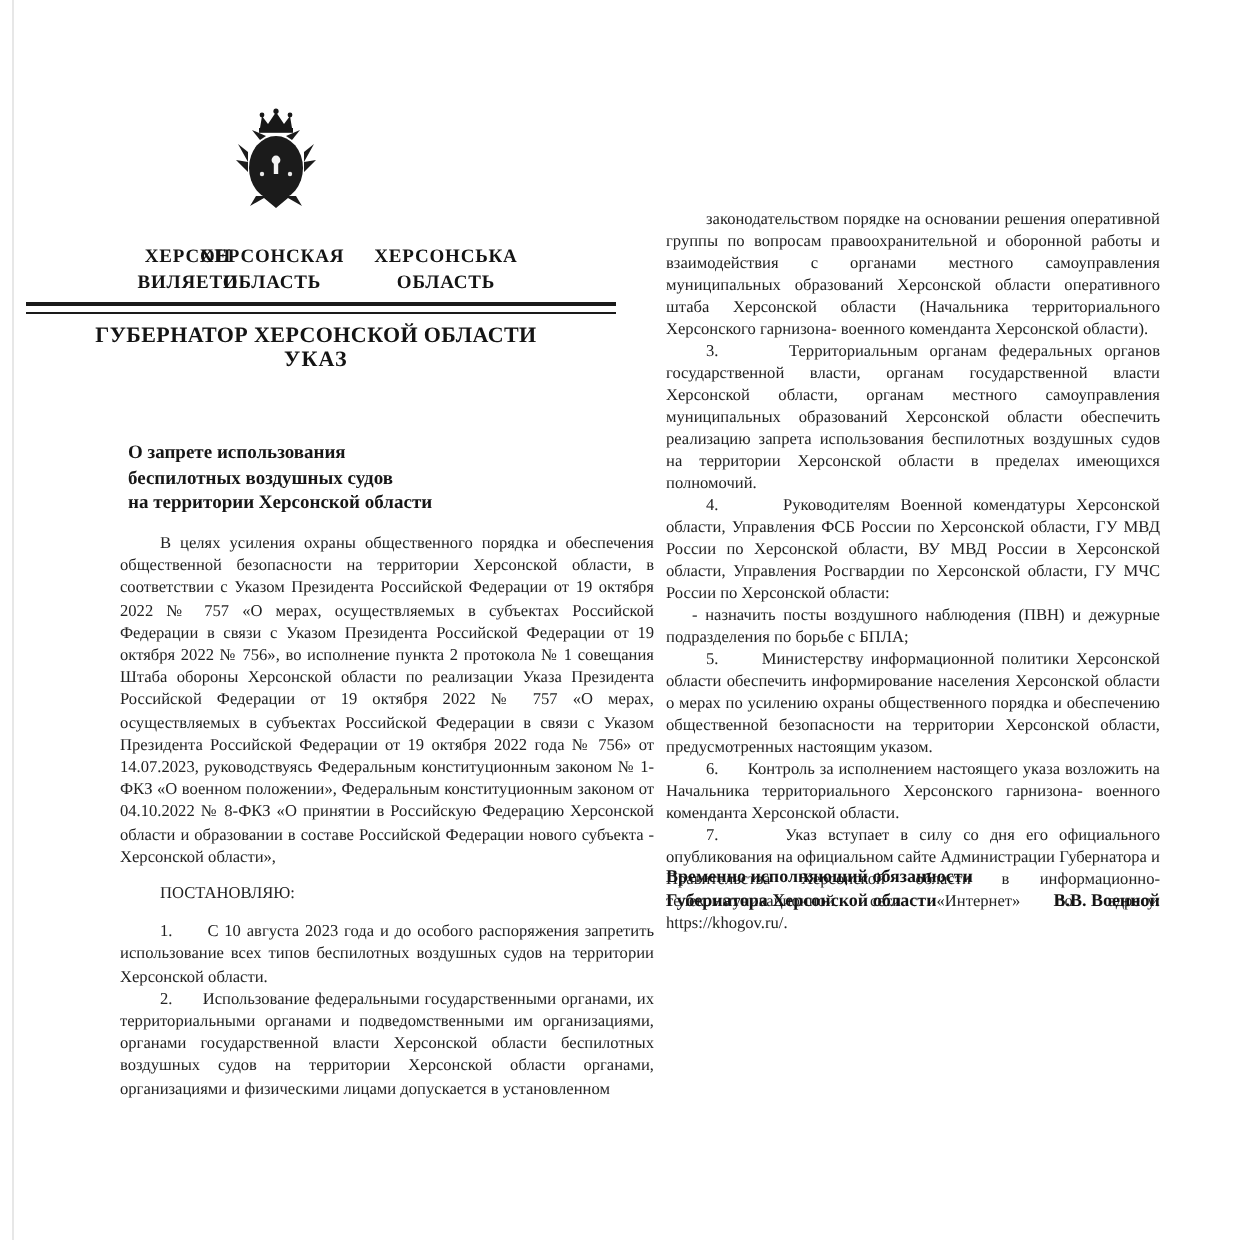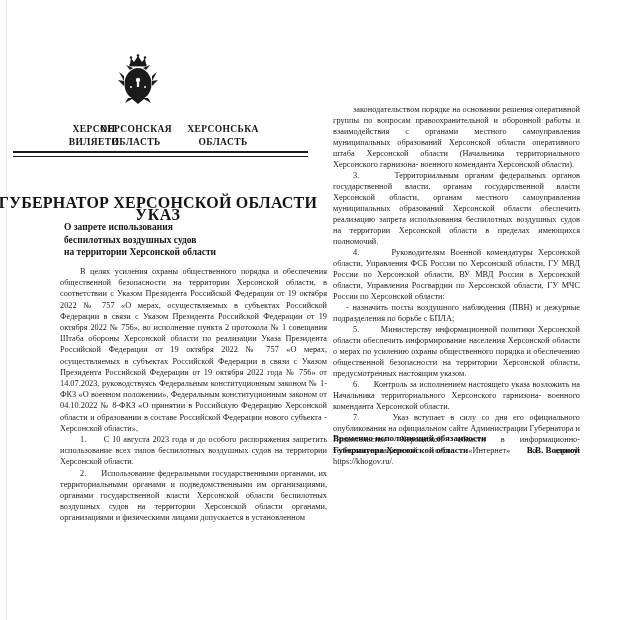--- a/index.html
+++ b/index.html
@@ -56,26 +56,25 @@
     border-top: 2.2px solid #1a1a1a;
     border-bottom: 1.6px solid #1a1a1a;
   }
   .authority {
     position: absolute;
     left: 158px;
     top: 162px;
     transform: translateX(-50%);
     text-align: center;
     font-weight: bold;
-    font-size: 16px;
+    font-size: 11px;
     line-height: 12px;
     letter-spacing: 0.2px;
     color: #141414;
     white-space: nowrap;
-    margin-top: 35px;
   }
   .doc-type {
     display: block;
     letter-spacing: 0.6px;
   }
   
   .doc-title {
     position: absolute;
     left: 28px;
     top: 221px;
@@ -184,20 +183,21 @@
   </div>
 
   <div class="doc-title">
     <div>О запрете использования</div>
     <div>беспилотных воздушных судов</div>
     <div>на территории Херсонской области</div>
   </div>
 
   <div class="col-left body-text">
     <p>В целях усиления охраны общественного порядка и обеспечения общественной безопасности на территории Херсонской области, в соответствии с Указом Президента Российской Федерации от 19 октября 2022 № 757 «О мерах, осуществляемых в субъектах Российской Федерации в связи с Указом Президента Российской Федерации от 19 октября 2022 № 756», во исполнение пункта 2 протокола № 1 совещания  Штаба обороны Херсонской области по реализации Указа Президента Российской Федерации от 19 октября 2022 № 757 «О мерах, осуществляемых в субъектах Российской Федерации в связи с Указом Президента Российской Федерации от 19 октября 2022 года № 756» от 14.07.2023, руководствуясь Федеральным конституционным законом № 1-ФКЗ «О военном положении», Федеральным конституционным законом от 04.10.2022 № 8-ФКЗ «О принятии в Российскую Федерацию Херсонской области и образовании в составе Российской Федерации нового субъекта - Херсонской области»,</p>
+    <p class="resolution">ПОСТАНОВЛЯЮ:</p>
     <p>1.&nbsp;&nbsp;&nbsp;&nbsp;&nbsp;&nbsp;С 10 августа 2023 года и до особого распоряжения запретить использование всех типов беспилотных воздушных судов на территории Херсонской области.</p>
     <p>2.&nbsp;&nbsp;&nbsp;&nbsp;&nbsp;&nbsp;Использование федеральными государственными органами, их территориальными органами и подведомственными им организациями, органами государственной власти Херсонской области беспилотных воздушных судов на территории Херсонской области органами, организациями и физическими лицами допускается в установленном</p>
   </div>
 
   <div class="col-right body-text">
     <p>законодательством порядке на основании решения оперативной группы по вопросам правоохранительной и оборонной работы и взаимодействия с органами местного самоуправления муниципальных образований Херсонской области оперативного штаба Херсонской области (Начальника территориального Херсонского гарнизона- военного коменданта Херсонской области).</p>
     <p>3.&nbsp;&nbsp;&nbsp;&nbsp;&nbsp;&nbsp;Территориальным органам федеральных органов государственной власти, органам государственной власти Херсонской области, органам местного самоуправления муниципальных образований Херсонской области обеспечить реализацию запрета использования беспилотных воздушных судов на территории Херсонской области в пределах имеющихся полномочий.</p>
     <p>4.&nbsp;&nbsp;&nbsp;&nbsp;&nbsp;&nbsp;Руководителям Военной комендатуры Херсонской области, Управления ФСБ России по Херсонской области, ГУ МВД России по Херсонской области, ВУ МВД России в Херсонской области, Управления Росгвардии по Херсонской области, ГУ МЧС России по Херсонской области:</p>
     <p class="dash-item">- назначить посты воздушного наблюдения (ПВН) и дежурные подразделения по борьбе с БПЛА;</p>
     <p>5.&nbsp;&nbsp;&nbsp;&nbsp;&nbsp;&nbsp;Министерству информационной политики Херсонской области обеспечить информирование населения Херсонской области о мерах по усилению охраны общественного порядка и обеспечению общественной безопасности на территории Херсонской области, предусмотренных настоящим указом.</p>

